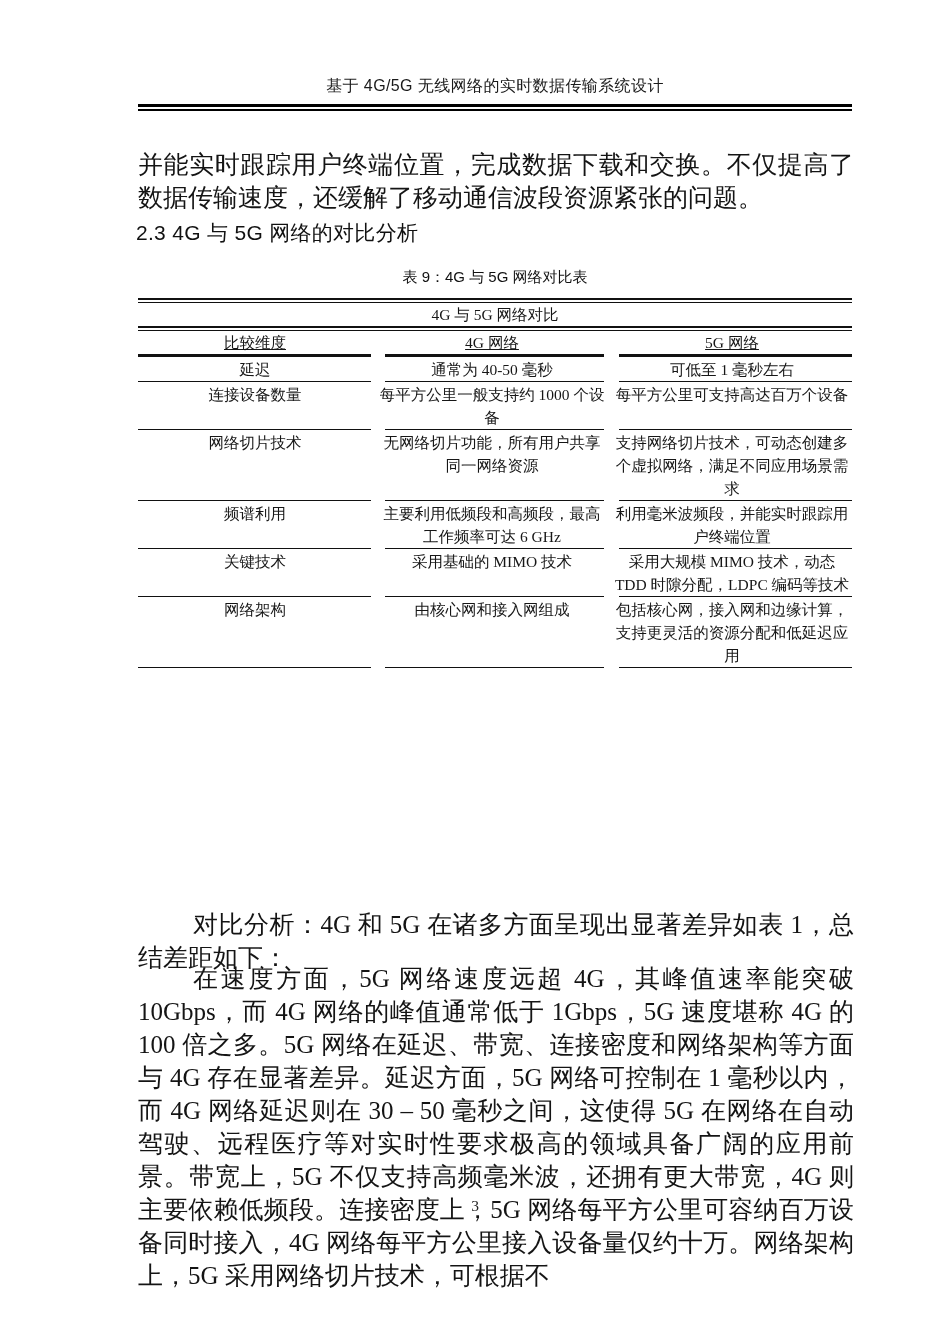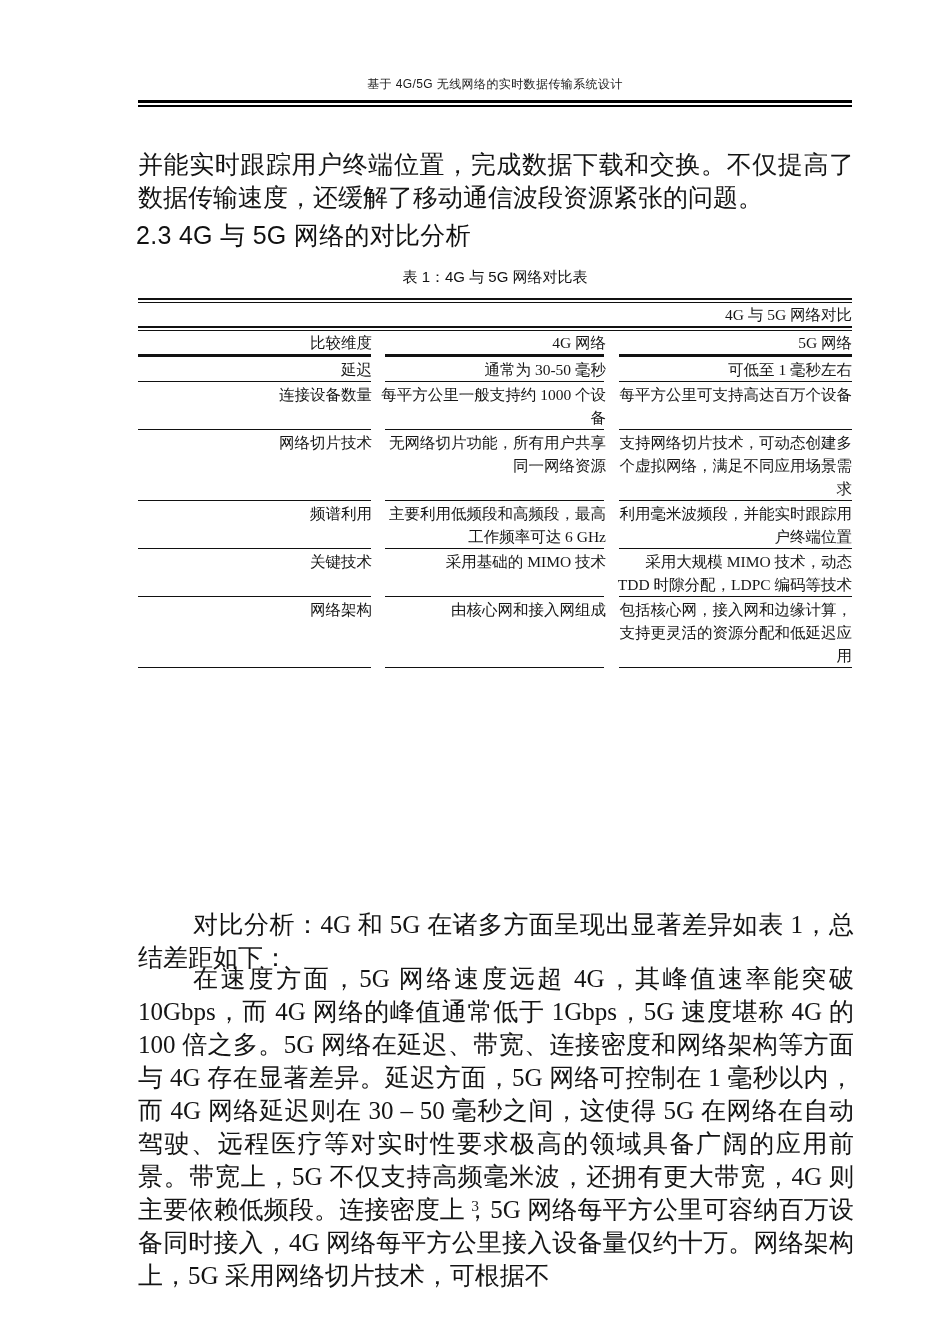--- a/index.html
+++ b/index.html
@@ -26,21 +26,21 @@
   
   .header-block {
     position: absolute;
     left: 138px;
     top: 76px;
     width: 714px;
   }
   .header-title {
     text-align: center;
     font-family: "Liberation Sans", "DejaVu Sans", sans-serif;
-    font-size: 12px;
+    font-size: 16px;
     letter-spacing: 0.4px;
     color: #1a1a1a;
     padding-bottom: 7px;
   }
   .header-rule-outer {
     border-top: 3px solid #000;
     border-bottom: 2px solid #000;
     height: 2px;
   }
 
@@ -57,21 +57,21 @@
     left: 138px;
     top: 148px;
     width: 716px;
   }
 
   .section-heading {
     position: absolute;
     left: 136px;
     top: 219px;
     font-family: "Liberation Sans", "DejaVu Sans", sans-serif;
-    font-size: 25px;
+    font-size: 21px;
     font-weight: 400;
     letter-spacing: 0.3px;
     color: #111;
   }
 
   .table-caption {
     position: absolute;
     left: 138px;
     top: 268px;
     width: 714px;
@@ -95,21 +95,21 @@
     font-size: 15.5px;
     line-height: 23px;
     color: #161616;
   }
   table.cmp col.c1 { width: 234px; }
   table.cmp col.c2 { width: 234px; }
   table.cmp col.c3 { width: 246px; }
 
   table.cmp td, table.cmp th {
     vertical-align: top;
-    text-align: right;
+    text-align: center;
     font-weight: normal;
     padding: 0;
   }
 
   
   .span-title-cell {
     text-align: center;
     padding: 7px 0 9px 0;
     font-size: 15.5px;
   }
@@ -135,20 +135,21 @@
   .seg.gap1 { width: 14px; border-top: none; }
   .seg.s2 { width: 219px; }
   .seg.gap2 { width: 15px; border-top: none; }
   .seg.s3 { width: 233px; }
 
   .seg.thick { border-top-width: 2.2px; }
 
   .colhead-row td {
     padding: 8px 14px 30px 3px;
     font-size: 15.5px;
+    text-decoration: underline;
   }
   .colhead-row td.h2 { padding-left: 6px; }
   .colhead-row td.h3 { padding-left: 6px; }
 
   .body-row td {
     padding: 9px 14px 16px 3px;
   }
   .body-row td.b2 { padding-left: 6px; }
   .body-row td.b3 { padding-left: 6px; }
 
@@ -186,21 +187,21 @@
 
   <div class="header-block">
     <div class="header-title">基于 4G/5G 无线网络的实时数据传输系统设计</div>
     <div class="header-rule-outer"></div>
   </div>
 
   <div class="para p-intro">并能实时跟踪用户终端位置，完成数据下载和交换。不仅提高了数据传输速度，还缓解了移动通信波段资源紧张的问题。</div>
 
   <div class="section-heading">2.3  4G 与 5G 网络的对比分析</div>
 
-  <div class="table-caption">表 1：4G 与 5G 网络对比表</div>
+  <div class="table-caption">表 9：4G 与 5G 网络对比表</div>
 
   <div class="tbl-wrap">
     <div class="rule-top"></div>
     <table class="cmp">
       <colgroup>
         <col class="c1">
           <col class="c2">
           <col class="c3">
       </colgroup>
       <tbody>
@@ -238,21 +239,21 @@
               <div class="seg gap1"></div>
               <div class="seg s2"></div>
               <div class="seg gap2"></div>
               <div class="seg s3"></div>
             </div>
           </td>
         </tr>
 
         <tr class="body-row pad-short">
           <td class="b1">延迟</td>
-          <td class="b2">通常为 30-50 毫秒</td>
+          <td class="b2">通常为 40-50 毫秒</td>
           <td class="b3">可低至 1 毫秒左右</td>
         </tr>
         <tr>
           <td colspan="3" style="padding:0">
             <div class="seg-rules">
               <div class="seg s1"></div>
               <div class="seg gap1"></div>
               <div class="seg s2"></div>
               <div class="seg gap2"></div>
               <div class="seg s3"></div>

